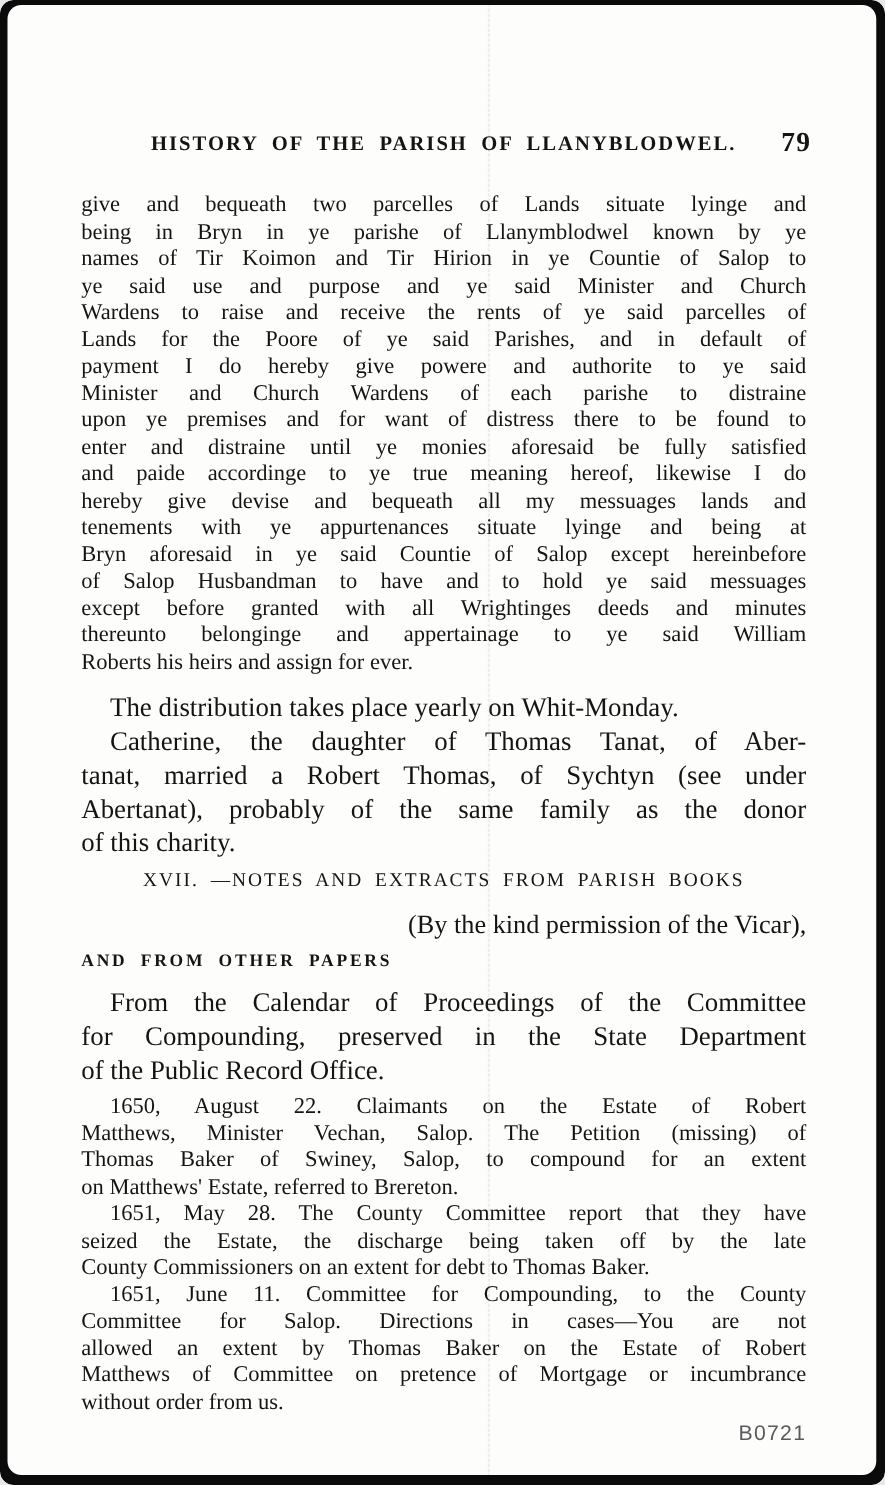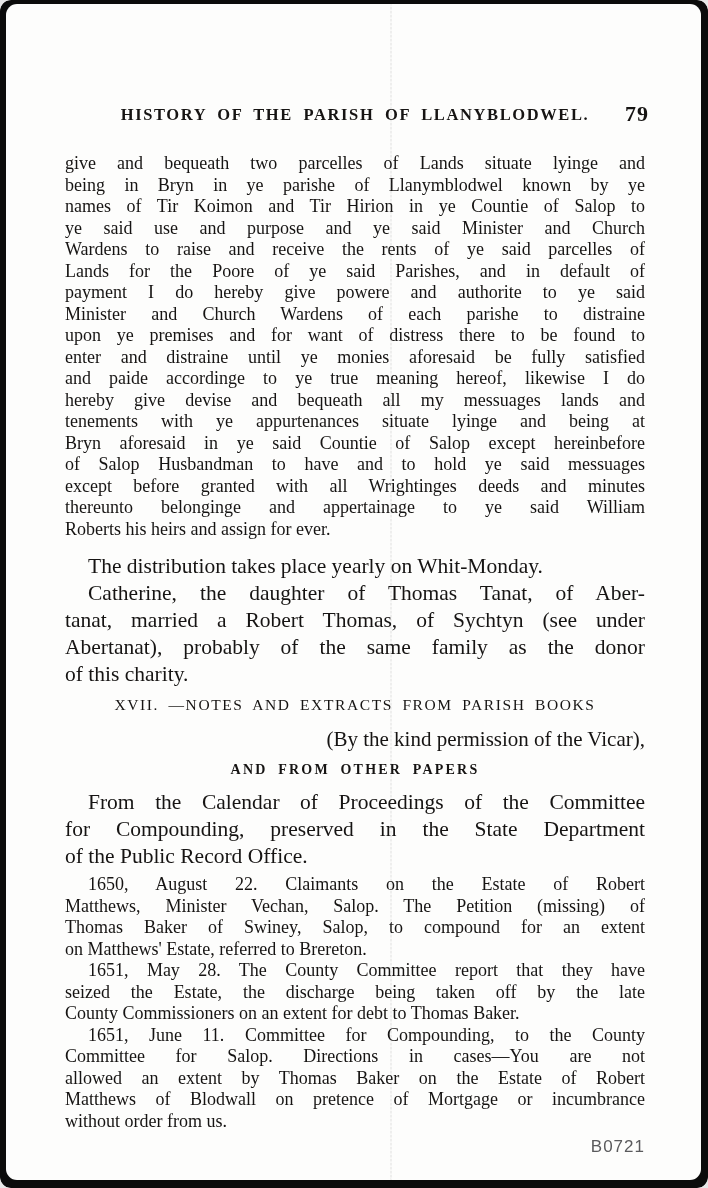--- a/index.html
+++ b/index.html
@@ -75,21 +75,20 @@
     line-height: 20px;
   }
   .sec-permission {
     margin-top: 11px;
     text-align: right;
     font-size: 21px;
     line-height: 26px;
   }
   .sec-source {
     margin-top: 9px;
-    text-align: center;
     font-size: 14px;
     font-weight: bold;
     letter-spacing: 2.2px;
     word-spacing: 5px;
     line-height: 18px;
   }
   .b-cal { margin-top: 10px; }
   .b-e1 { margin-top: 4px; }
   .scan-code {
     position: absolute;
@@ -167,19 +166,19 @@
     <div class="block small">
         <div class="tline find">1651, May 28.  The County Committee report that they have</div>
         <div class="tline">seized the Estate, the discharge being taken off by the late</div>
         <div class="tline last">County Commissioners on an extent for debt to Thomas Baker.</div>
       </div>
 
     <div class="block small">
         <div class="tline find">1651, June 11.  Committee for Compounding, to the County</div>
         <div class="tline">Committee for Salop.  Directions in cases—You are not</div>
         <div class="tline">allowed an extent by Thomas Baker on the Estate of Robert</div>
-        <div class="tline">Matthews of Blodwall on pretence of Mortgage or incumbrance</div>
+        <div class="tline">Matthews of Committee on pretence of Mortgage or incumbrance</div>
         <div class="tline last">without order from us.</div>
       </div>
 
     <div class="scan-code">B0721</div>
   </div>
 </div>
 
 </body></html>

